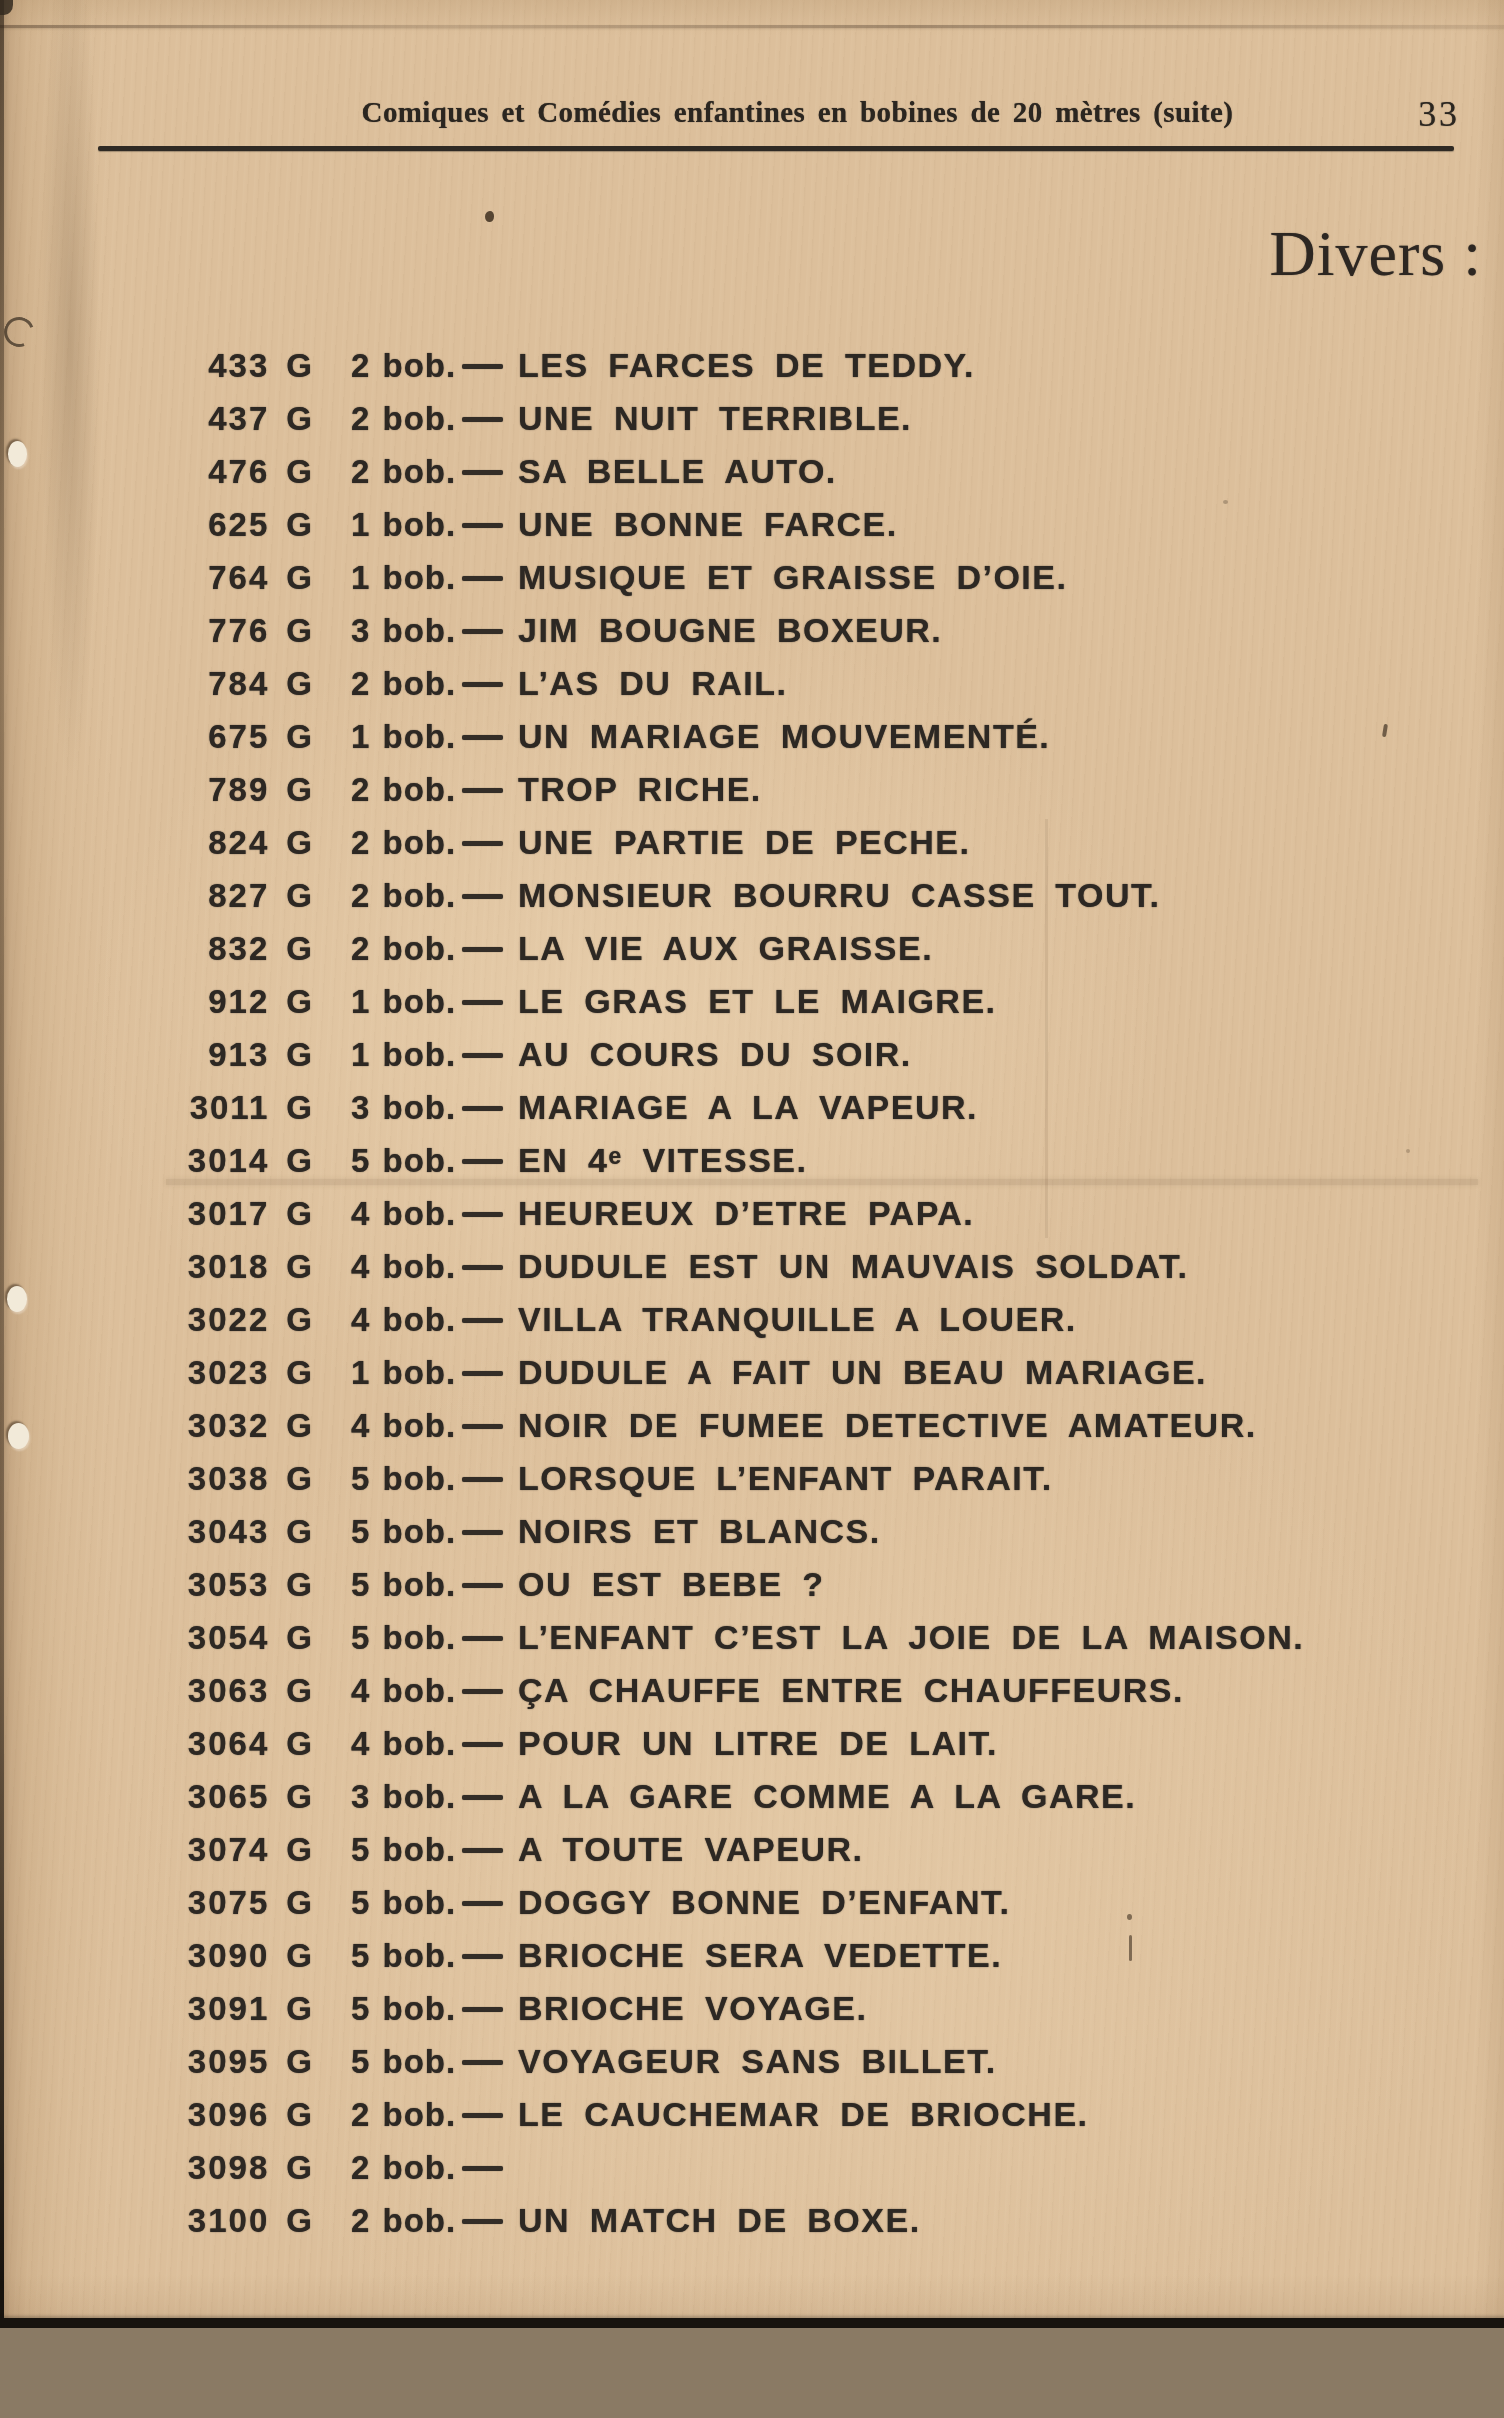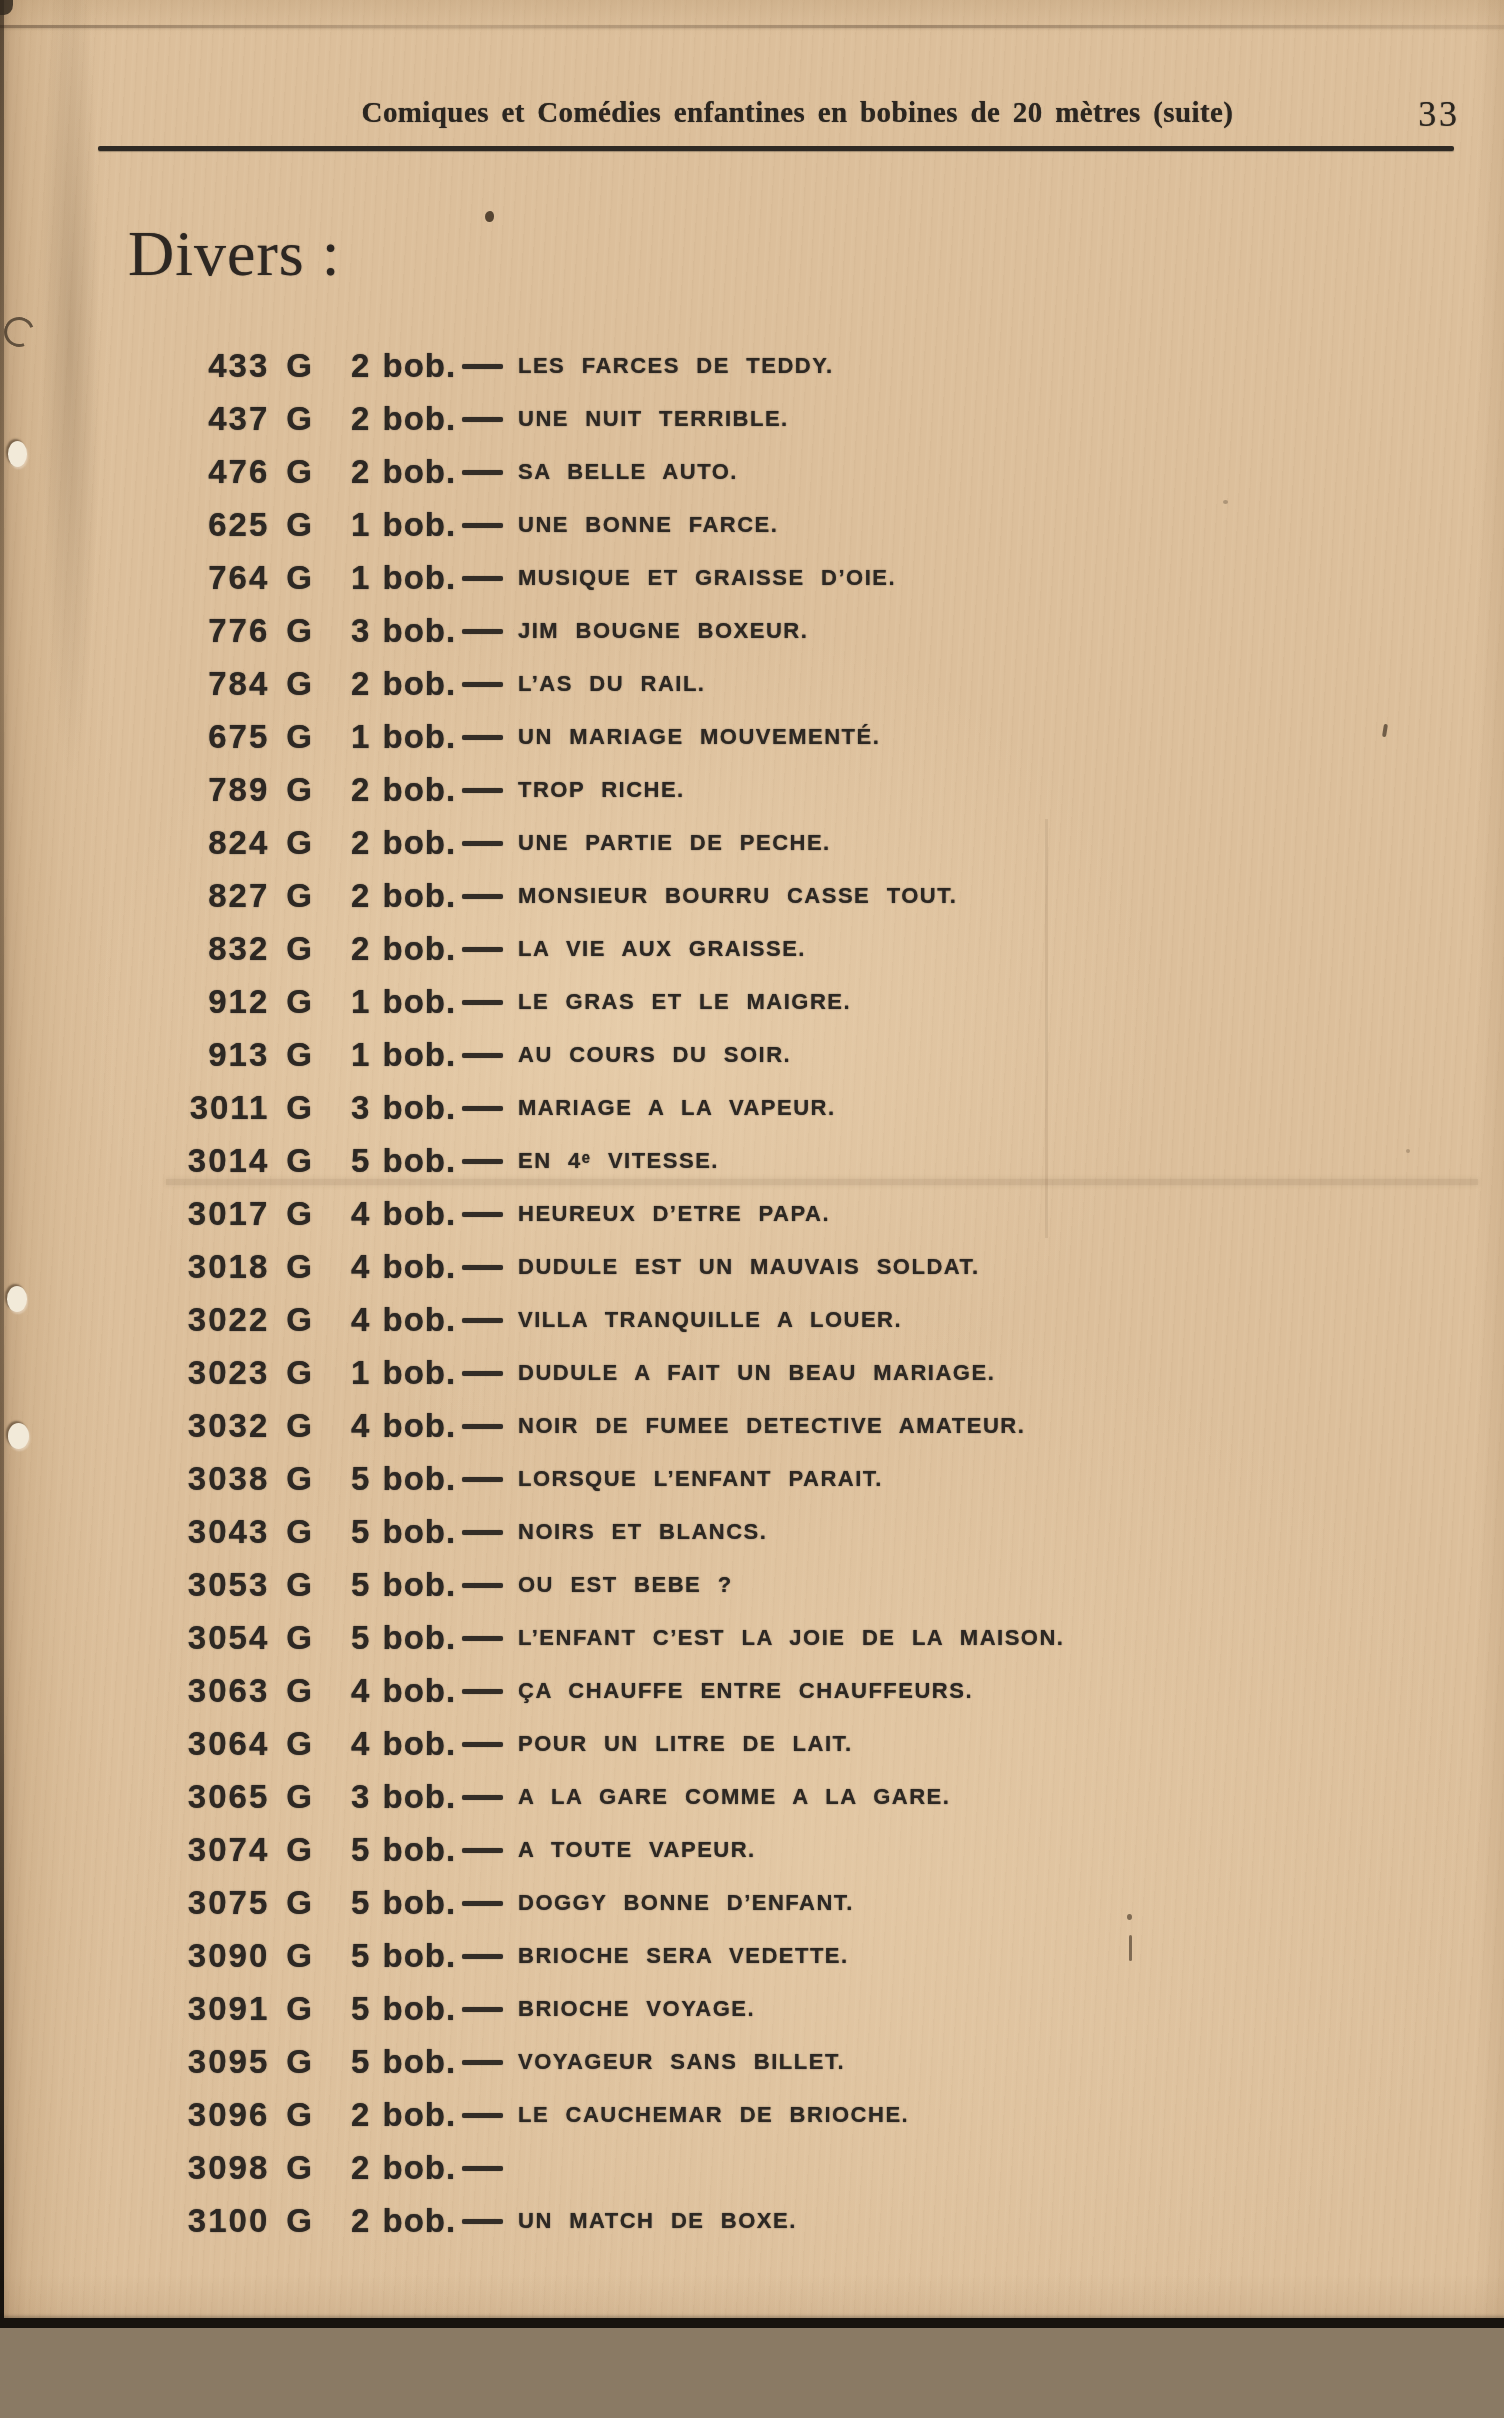--- a/index.html
+++ b/index.html
@@ -35,21 +35,21 @@
     text-shadow:0 0 1px rgba(43,38,32,0.7);
   }
   .header-rule{
     position:absolute;top:146px;left:98px;width:1356px;height:4.9px;
     background:#2f2a24;border-radius:2px;
     box-shadow:0 1px 1px rgba(47,42,36,0.35);
   }
   
   .section-heading{
     position:absolute;top:217px;left:99px;width:1354px;margin:0;
-    text-align:left;padding-left:29px;
+    text-align:right;padding-left:29px;
     font-family:"Liberation Serif","DejaVu Serif",serif;
     font-weight:normal;font-size:64px;letter-spacing:1px;
     color:#2d2722;text-shadow:0 0 1.2px rgba(45,39,34,0.6);
   }
   
   .film-list{position:absolute;top:339px;left:0;width:1505px;}
   .row{position:relative;height:53px;padding-left:45px;}
   .row span{display:block;white-space:nowrap;}
   .code{
     position:absolute;left:132px;width:182px;top:0;
@@ -64,21 +64,21 @@
     letter-spacing:1px;word-spacing:2px;
     text-shadow:0 0 1.2px rgba(45,39,34,0.85);
   }
   .dash{
     position:absolute;left:462px;top:25px;width:41px;height:4.9px;
     background:#332d27;border-radius:2px;
     box-shadow:0 0 1px rgba(51,45,39,0.7);
   }
   .film-title{
     position:absolute;left:518px;top:0;
-    font-weight:bold;font-size:22px;line-height:53px;
+    font-weight:bold;font-size:34px;line-height:53px;
     letter-spacing:1.5px;word-spacing:8.8px;
     text-shadow:0 0 1.3px rgba(45,39,34,0.85);
   }
   
   .crease-top{
     position:absolute;top:25px;left:0;width:100%;height:2.9px;
     background:linear-gradient(90deg, rgba(70,52,36,0.45), rgba(70,52,36,0.18) 30%, rgba(70,52,36,0.38) 60%, rgba(70,52,36,0.12));
     box-shadow:0 1px 2px rgba(70,52,36,0.15);
   }
   .gutter-shadow{

